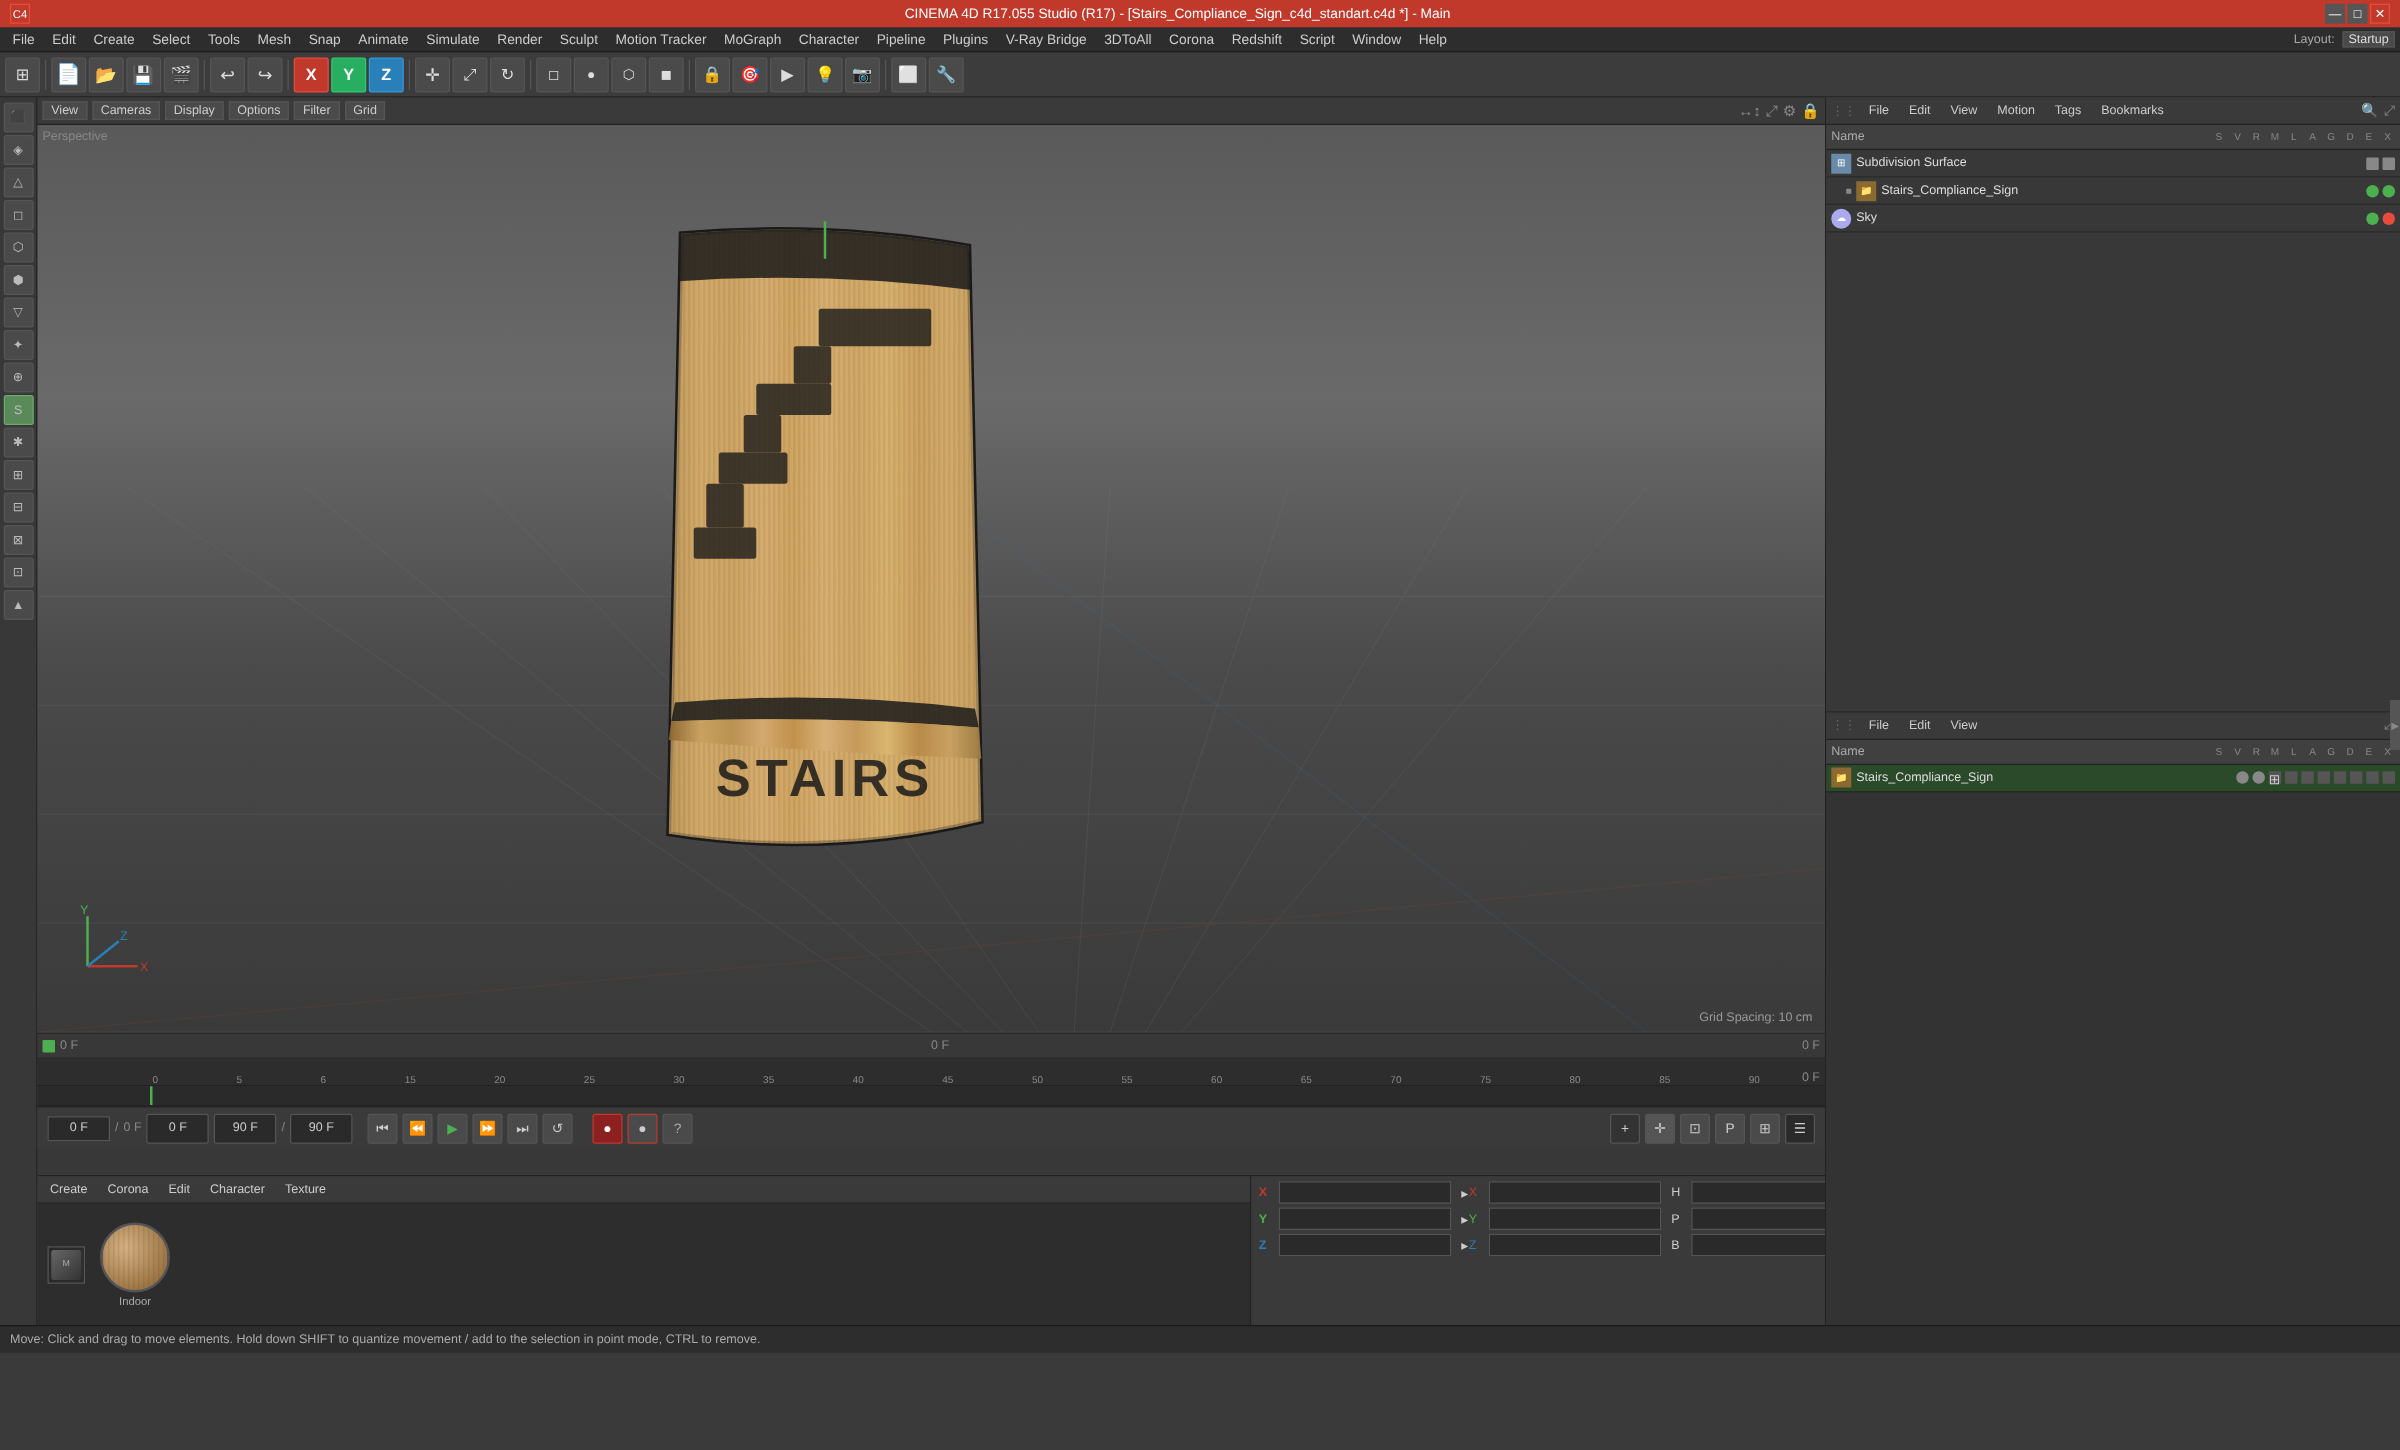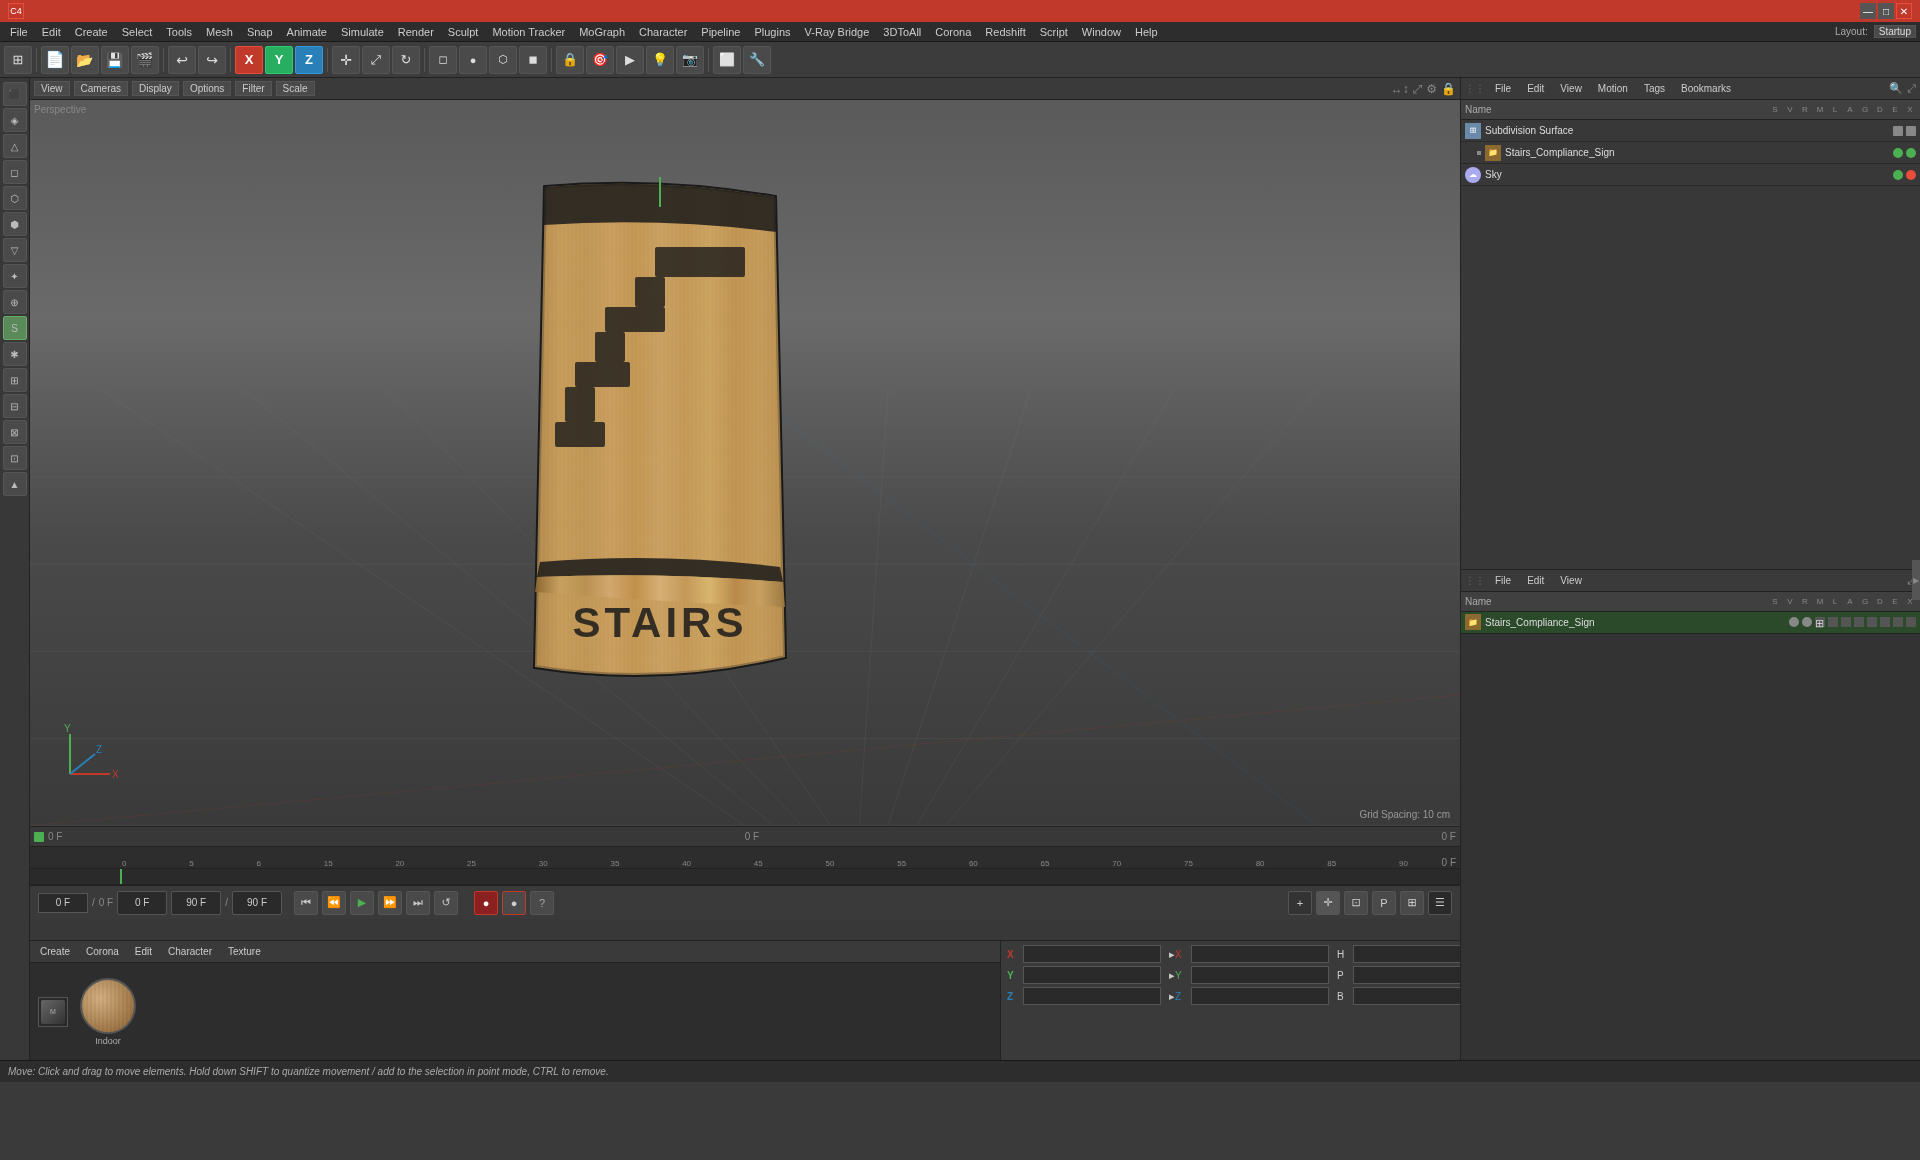--- a/index.html
+++ b/index.html
@@ -82,20 +82,21 @@
     
     #statusbar {
       width: 100%; height: 22px; background: #2d2d2d; display: flex; align-items: center; padding: 0 8px; border-top: 1px solid #1a1a1a;
     }
   </style>
 </head>
 <body>
 
 <div id="titlebar">
   <div style="width:16px;height:16px;background:#c0392b;border:1px solid #e74c3c;display:flex;align-items:center;justify-content:center;font-size:9px;">C4</div>
+  <div style="flex:1;text-align:center;font-size:11px;">CINEMA 4D R17.055 Studio (R17) - [Stairs_Compliance_Sign_c4d_standart.c4d *] - Main</div>
   <div style="display:flex;gap:2px;">
     <button class="titlebar-btn min">—</button>
     <button class="titlebar-btn max">□</button>
     <button class="titlebar-btn close">✕</button>
   </div>
 </div>
 
 <div id="menubar">
   <span class="menu-item">File</span>
   <span class="menu-item">Edit</span>
@@ -184,21 +185,21 @@
   <div style="flex:1;display:flex;flex-direction:column;">
 
     <div id="viewport-area" style="flex:1;display:flex;flex-direction:column;background:#2a2a2a;position:relative;">
 
       <div id="viewport-toolbar" style="height:22px;background:#3a3a3a;display:flex;align-items:center;padding:0 4px;gap:4px;border-bottom:1px solid #222;position:relative;">
         <span class="vp-btn">View</span>
         <span class="vp-btn">Cameras</span>
         <span class="vp-btn">Display</span>
         <span class="vp-btn">Options</span>
         <span class="vp-btn">Filter</span>
-        <span class="vp-btn">Scale</span>
+        <span class="vp-btn">Grid</span>
         <div style="flex:1;"></div>
         <span style="color:#888;font-size:12px;">↔↕</span>
         <span style="color:#888;font-size:12px;">⤢</span>
         <span style="color:#888;font-size:12px;">⚙</span>
         <span style="color:#888;font-size:12px;">🔒</span>
       </div>
 
       <div style="position:absolute;top:26px;left:4px;color:#888;font-size:10px;z-index:10;">Perspective</div>
 
       <div id="viewport-3d" style="flex:1;position:relative;overflow:hidden;">
@@ -593,14 +594,14 @@
 
     <div style="position:absolute;right:0;top:50%;transform:translateY(-50%);width:8px;height:40px;background:#555;display:flex;align-items:center;justify-content:center;cursor:e-resize;z-index:20;">
       <span style="color:#888;font-size:8px;">▶</span>
     </div>
 
   </div>
 
 </div>
 
 <div id="statusbar" style="width:100%;height:22px;background:#2d2d2d;display:flex;align-items:center;padding:0 8px;border-top:1px solid #1a1a1a;">
-  <span style="font-size:10px;color:#aaa;font-style:italic;">Move: Click and drag to move elements. Hold down SHIFT to quantize movement / add to the selection in point mode, CTRL to remove.</span>
+  <span style="font-size:10px;color:#aaa;">Move: Click and drag to move elements. Hold down SHIFT to quantize movement / add to the selection in point mode, CTRL to remove.</span>
 </div>
 
 </body></html>

